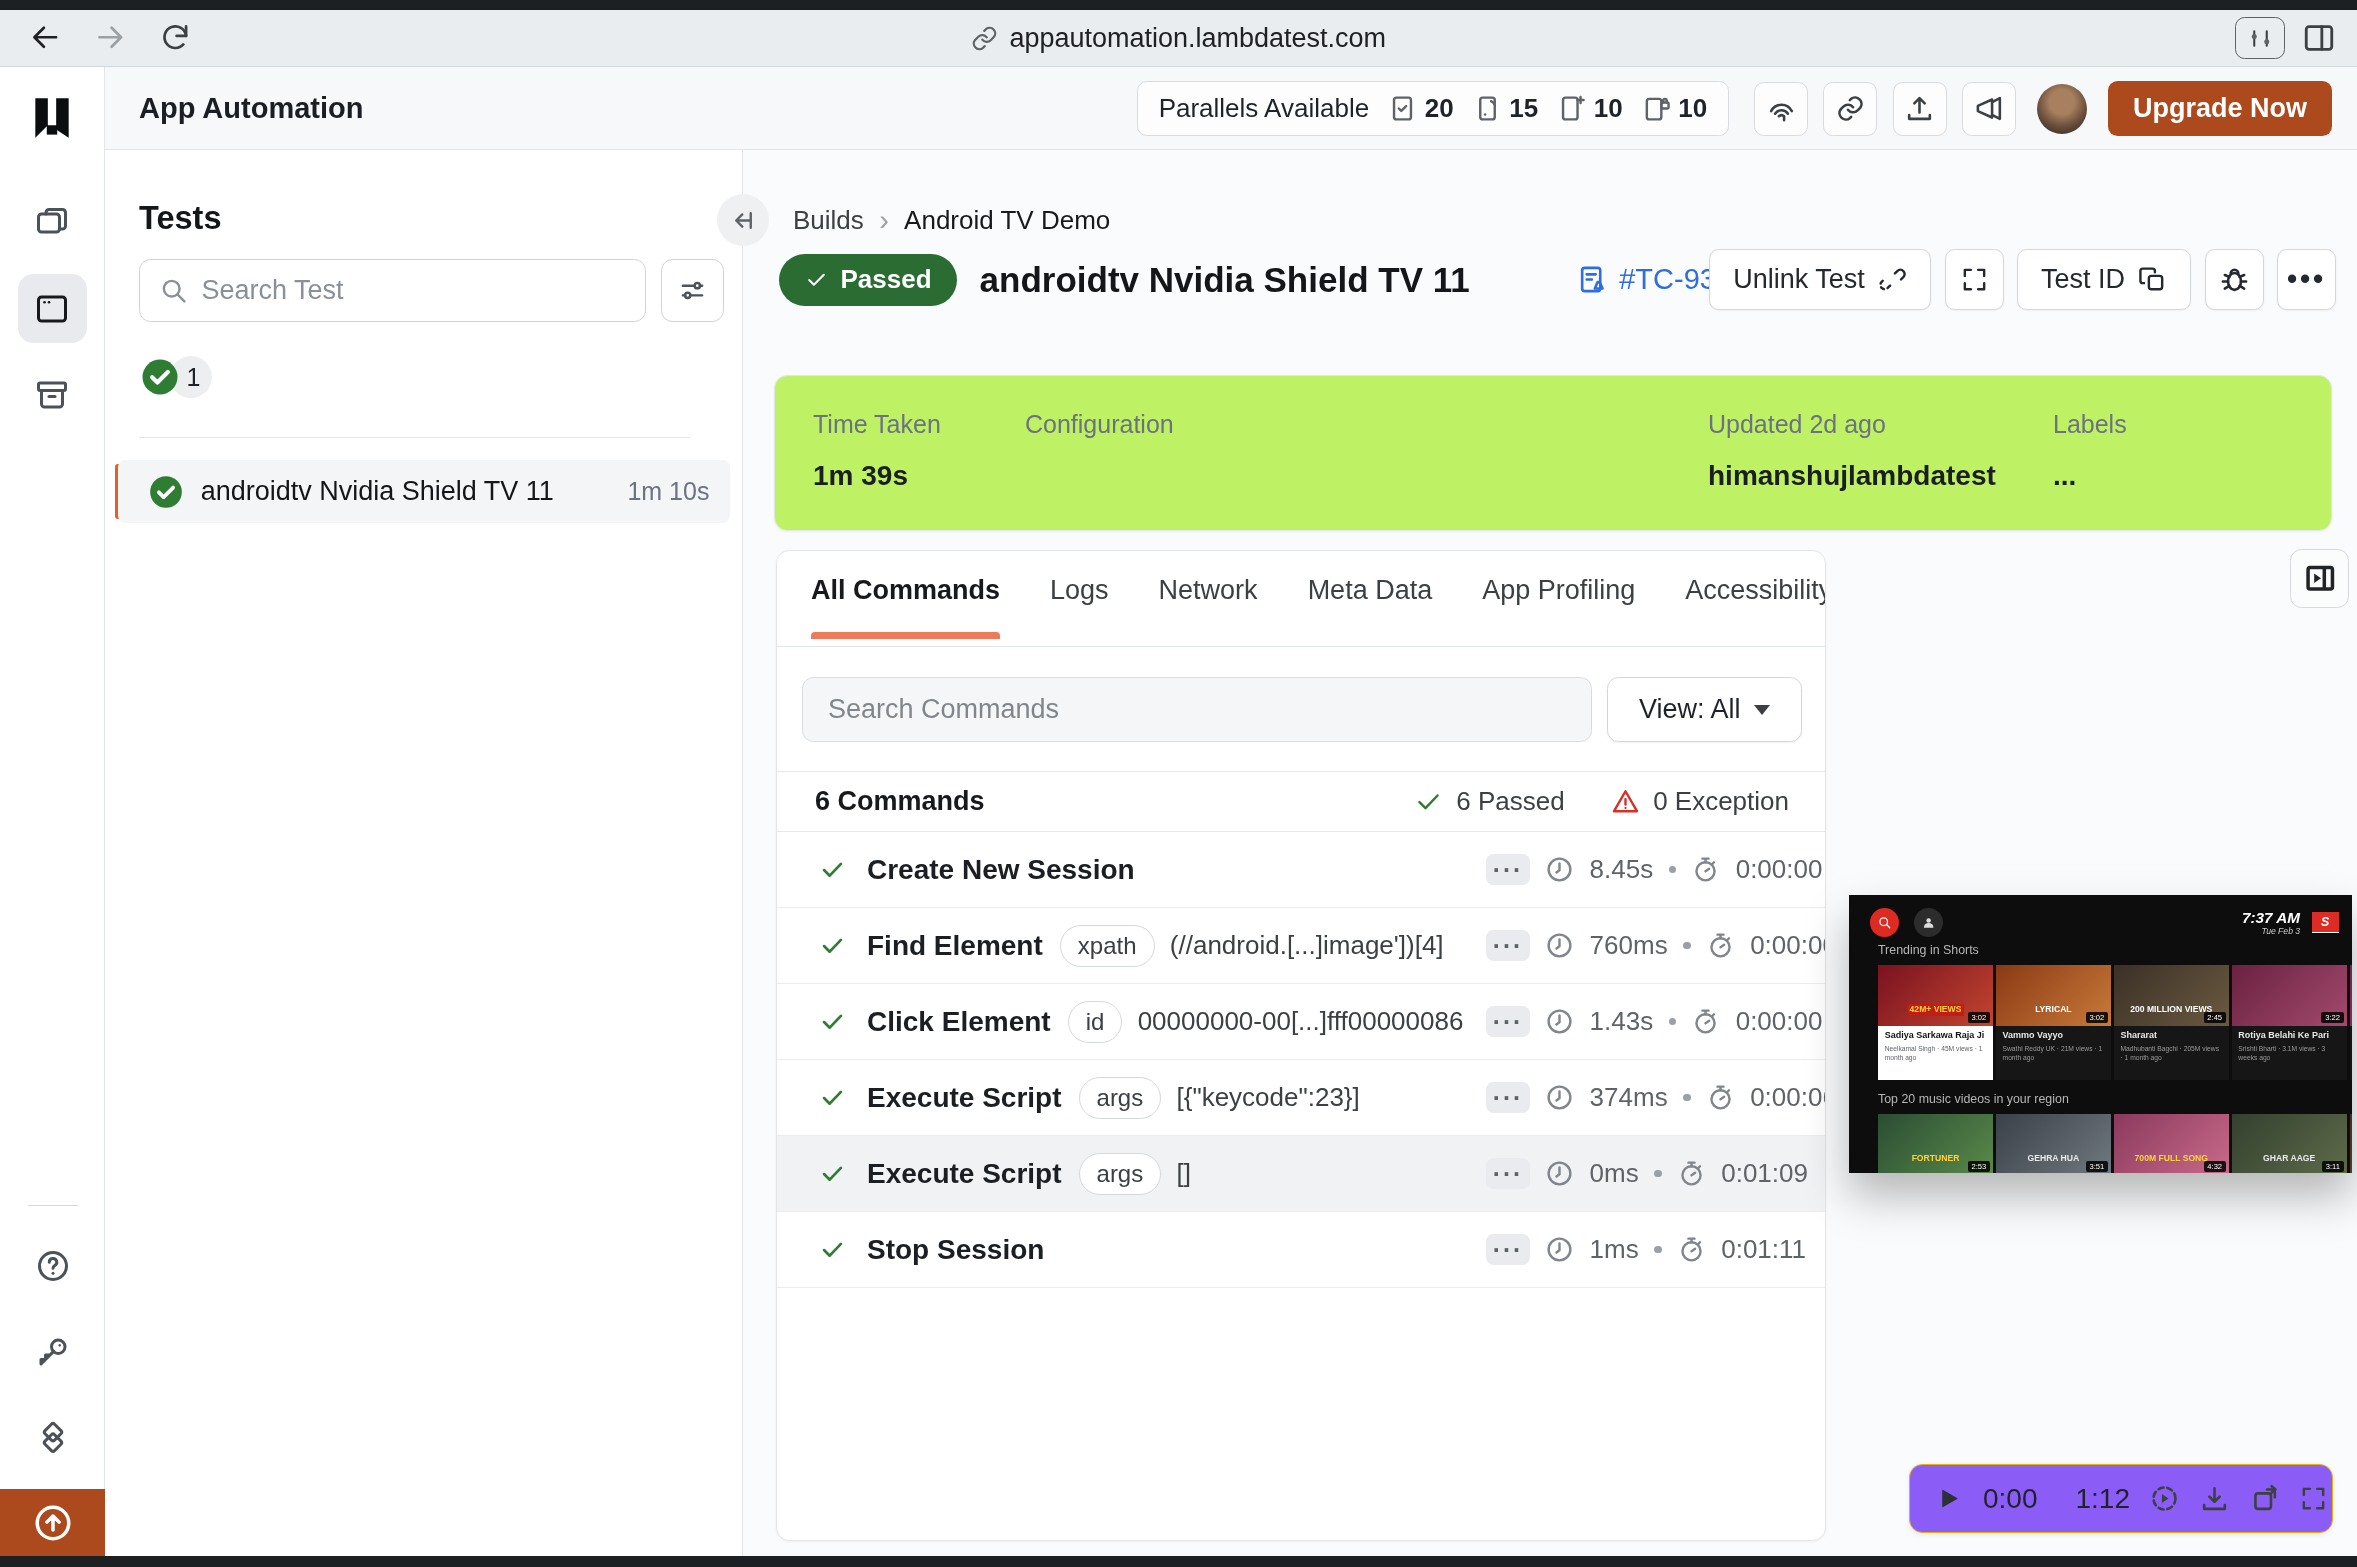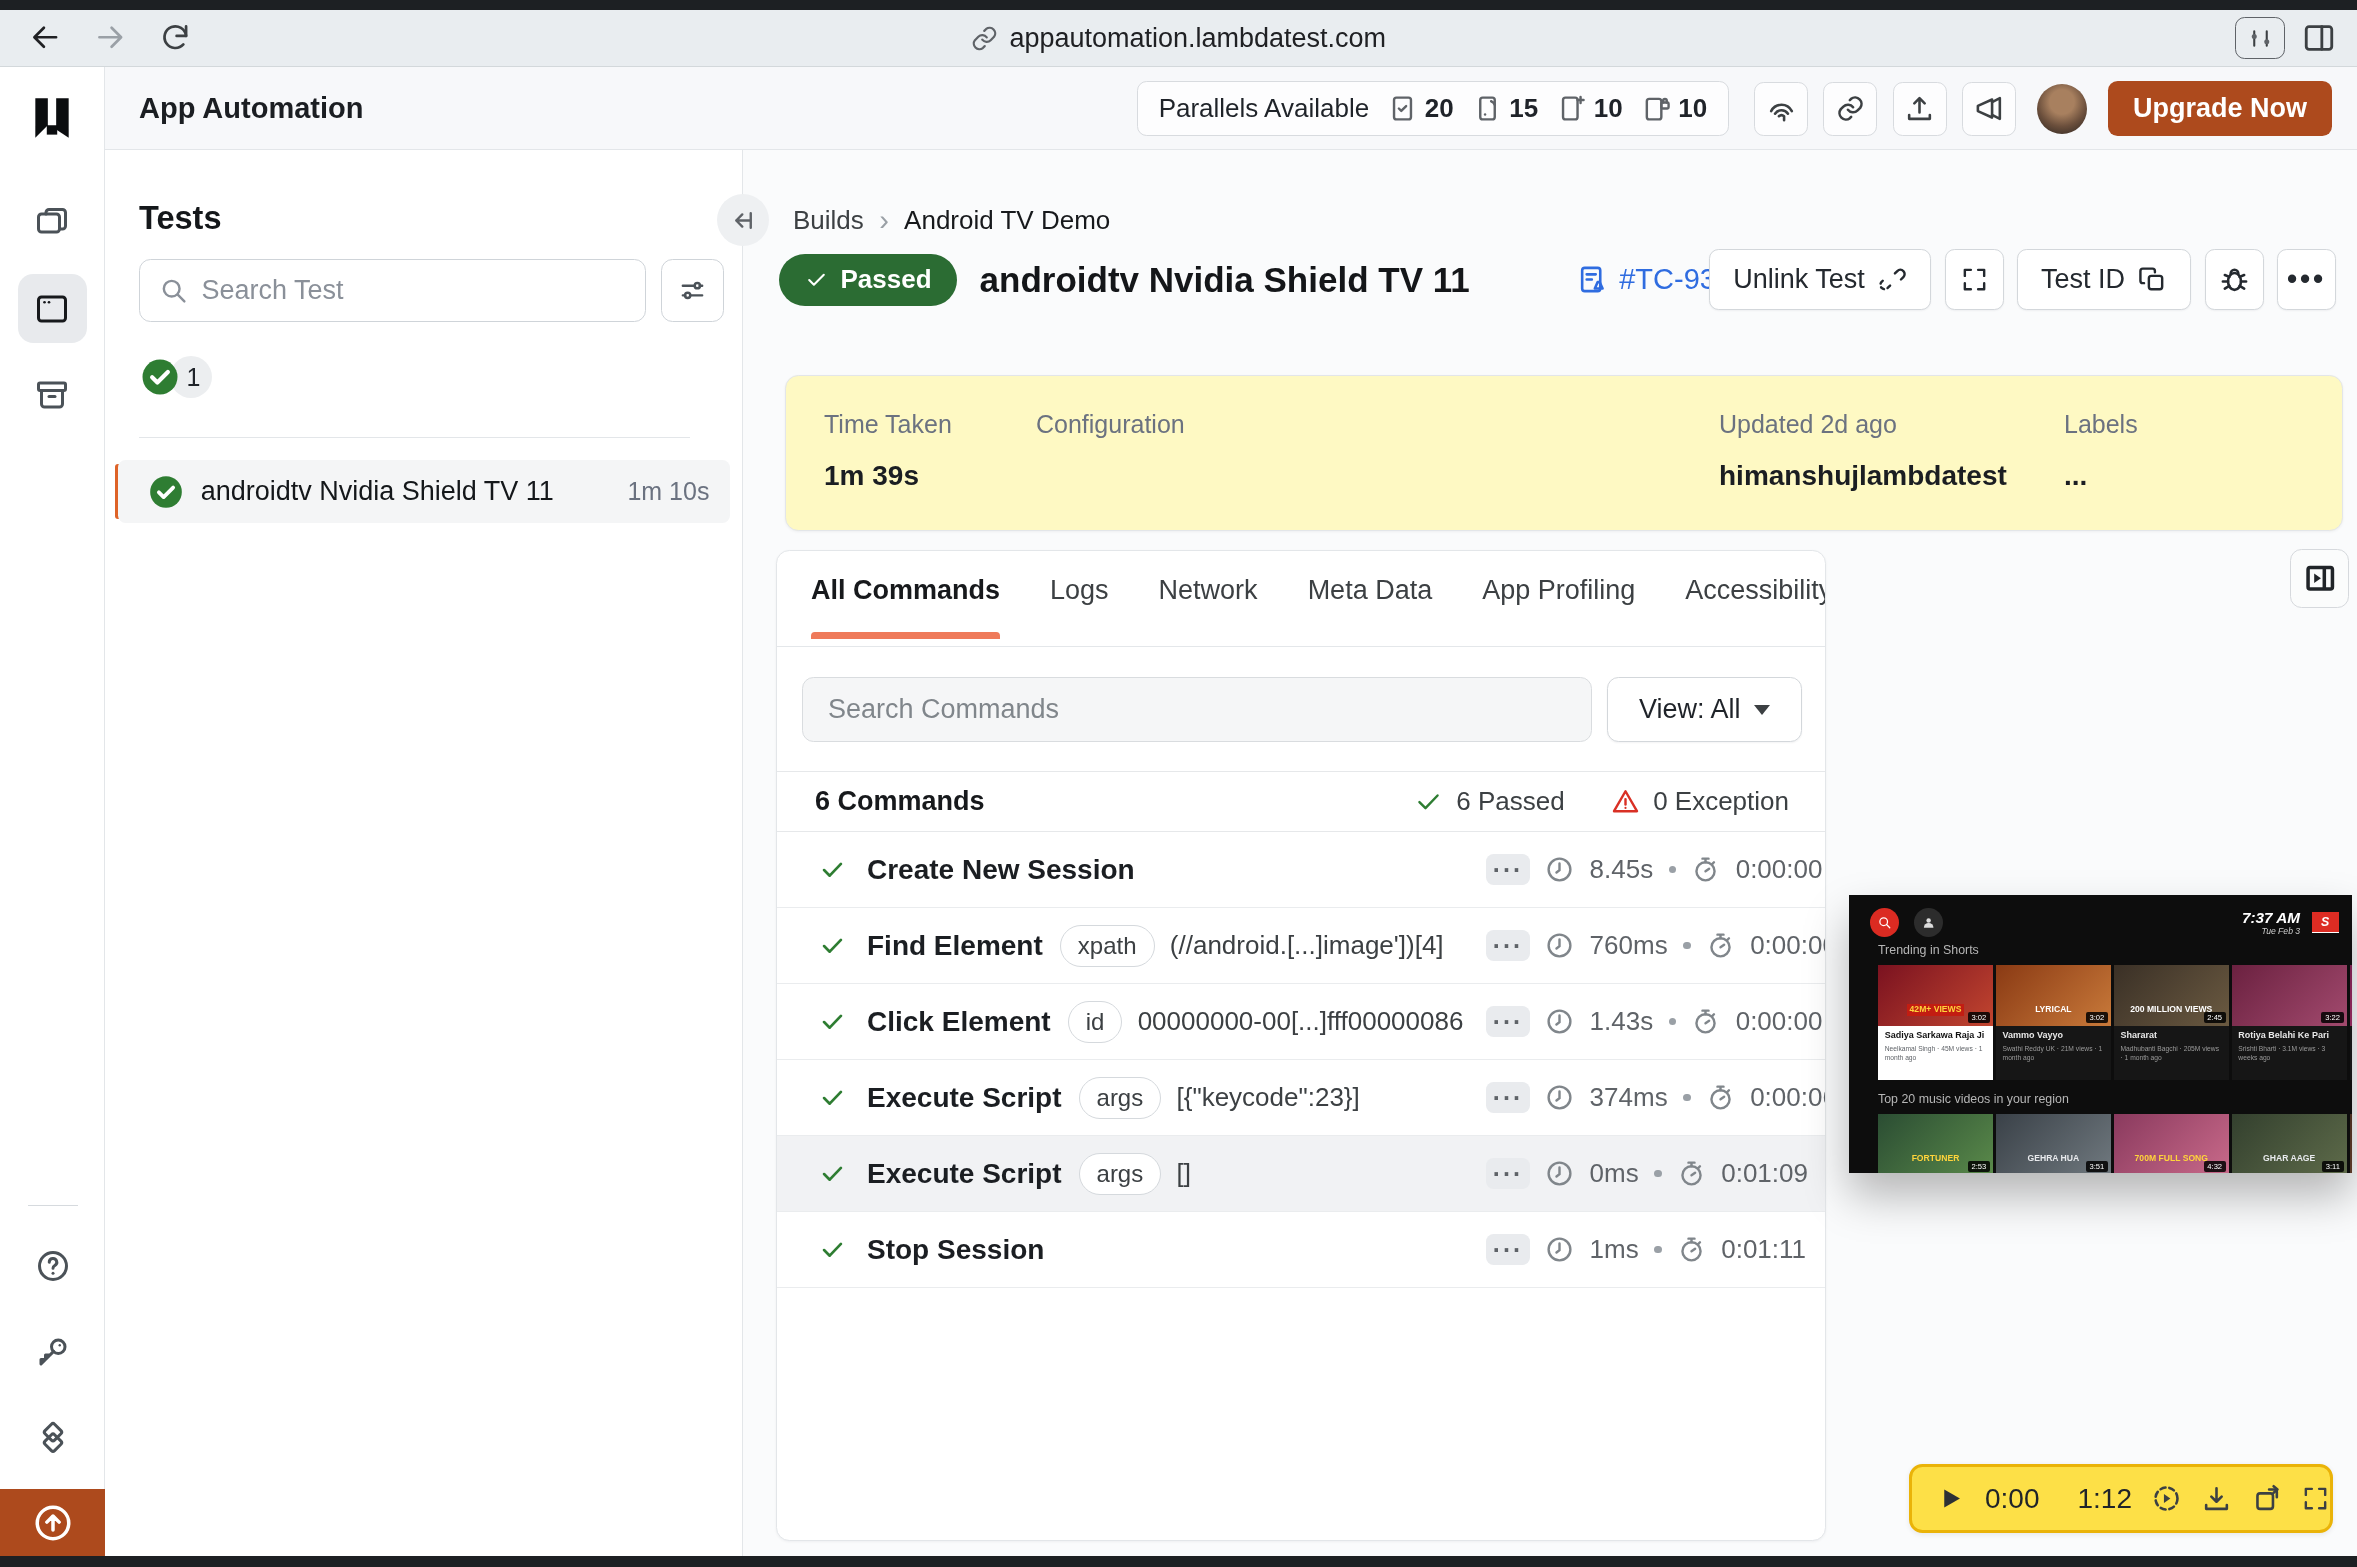--- a/index.html
+++ b/index.html
@@ -59,21 +59,21 @@
   .crumbs .cur{color:#17191c;}
   .crumbs .sep{color:#9aa0a6;font-size:29px;}
   .title-row{position:absolute;left:36px;top:98px;right:19px;height:63px;display:flex;align-items:center;}
   .pill-passed{height:52px;background:#2b6c33;color:#fff;border-radius:27px;display:flex;align-items:center;gap:11.5px;padding:0 25px;font-size:26px;font-weight:700;}
   .page-title{font-size:35px;font-weight:700;color:#141619;margin-left:23px;}
   .tclink{display:flex;align-items:center;gap:11.5px;color:#2f6ce0;font-size:29px;margin-left:107px;}
   .tr-actions{position:absolute;right:1.9px;display:flex;gap:13.4px;}
   .abtn{height:61px;border:1px solid #d3d7db;background:#fff;border-radius:9.6px;display:flex;align-items:center;justify-content:center;gap:13.4px;font-size:27px;color:#24292f;padding:0 23px;box-shadow:0 1px 1.9px rgba(16,24,40,.05);}
   .abtn.icon-only{width:59px;padding:0;}
 
-  .info-card{position:absolute;left:42px;top:225px;width:1558px;height:156px;background:#fef9c3;border:1px solid #e3e6e9;border-radius:13.4px;box-shadow:0 1px 2.9px rgba(16,24,40,.05);}
+  .info-card{position:absolute;left:31px;top:225px;width:1558px;height:156px;background:#bef264;border:1px solid #e3e6e9;border-radius:13.4px;box-shadow:0 1px 2.9px rgba(16,24,40,.05);}
   .icol{position:absolute;top:34px;}
   .icol .lab{font-size:25px;color:#6b7280;}
   .icol .val{margin-top:21px;font-size:28px;font-weight:700;color:#1b1e22;display:flex;align-items:center;gap:15.3px;}
   .phys{height:46px;border:1px solid #d3d7db;border-radius:23px;display:flex;align-items:center;padding:0 19px;font-size:25px;font-weight:400;color:#3c4043;}
   .dot{width:7.6px;height:7.6px;border-radius:50%;background:#9aa0a6;display:inline-block;}
   .pinwheel{width:31px;height:31px;border-radius:50%;background:conic-gradient(#f6b73c 0 90deg,#e23b5a 90deg 200deg,#3aa4d8 200deg 290deg,#f28c2e 290deg);}
 
   .cmd-card{position:absolute;left:33px;top:400px;width:1050px;height:991px;background:#fff;border:1px solid #e3e6e9;border-radius:13.4px;box-shadow:0 1px 2.9px rgba(16,24,40,.05);overflow:hidden;}
   .tabs{display:flex;gap:50px;padding:0 0 16px 34px;height:96px;align-items:center;border-bottom:1px solid #e4e7ea;white-space:nowrap;}
   .tab{font-size:27px;color:#3c4043;height:96px;display:flex;align-items:center;position:relative;flex:0 0 auto;}
@@ -115,21 +115,21 @@
   .vthumb{position:relative;height:61px;display:flex;align-items:center;justify-content:center;overflow:hidden;}
   .voverlay{font-size:8.6px;font-weight:700;text-align:center;line-height:1.15;padding:1px 2.9px;margin-top:30px;}
   .voverlay.bg{background:#c21d12;}
   .vdur{position:absolute;right:2.9px;bottom:2.9px;background:rgba(0,0,0,.85);font-size:7.6px;padding:1px 3.8px;color:#fff;border-radius:1.9px;}
   .vinfo{padding:4.8px 6.7px;height:54px;}
   .vcard .vtitle{font-size:9px;font-weight:700;color:#e8e8e8;}
   .vcard.sel .vtitle{color:#111;}
   .vcard .vmeta{font-size:6.7px;color:#9b9b9b;margin-top:4.8px;line-height:1.3;}
   .vcard.sel .vmeta{color:#5f6368;}
 
-  .player{position:absolute;left:1166px;top:1314px;width:424px;height:69px;background:#fde047;border:3px solid #eab308;border-radius:13.4px;box-shadow:0 1.9px 5.7px rgba(16,24,40,.08);display:flex;align-items:center;gap:19px;padding:0 25px;color:#2d3135;}
+  .player{position:absolute;left:1166px;top:1314px;width:424px;height:69px;background:#8b5cf6;border:1px solid #eab308;border-radius:13.4px;box-shadow:0 1.9px 5.7px rgba(16,24,40,.08);display:flex;align-items:center;gap:19px;padding:0 25px;color:#2d3135;}
   .ptime{font-size:28px;color:#1f2329;}
   .ptrack{width:65px;height:4.8px;background:#b6bbc1;border-radius:2.9px;}
   .picon{color:#3c4043;}
 </style>
 </head>
 <body>
 
 <div class="screen">
 
   <div class="mac-strip"></div>

